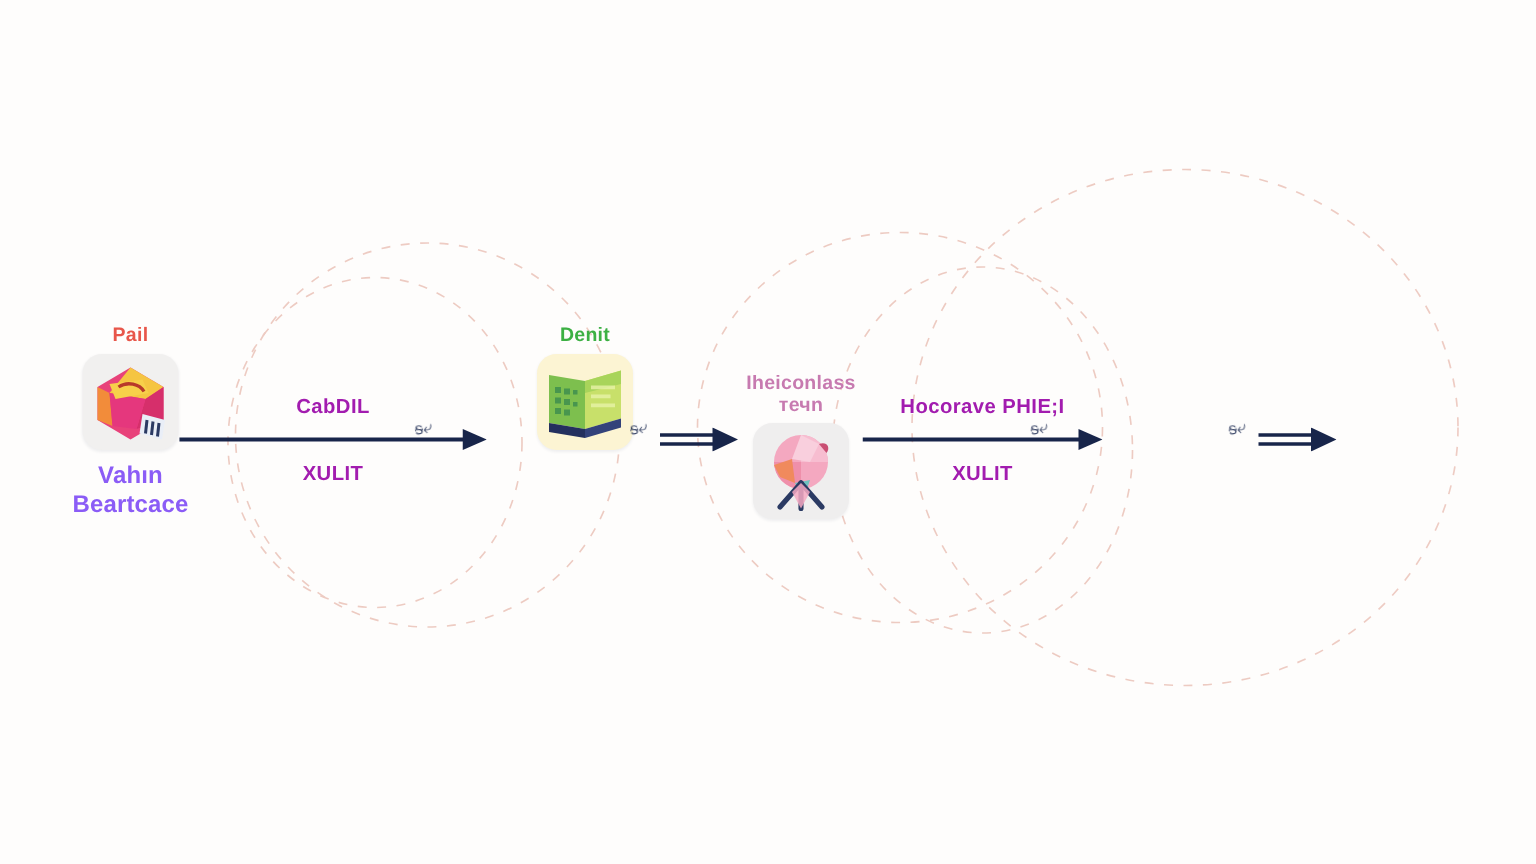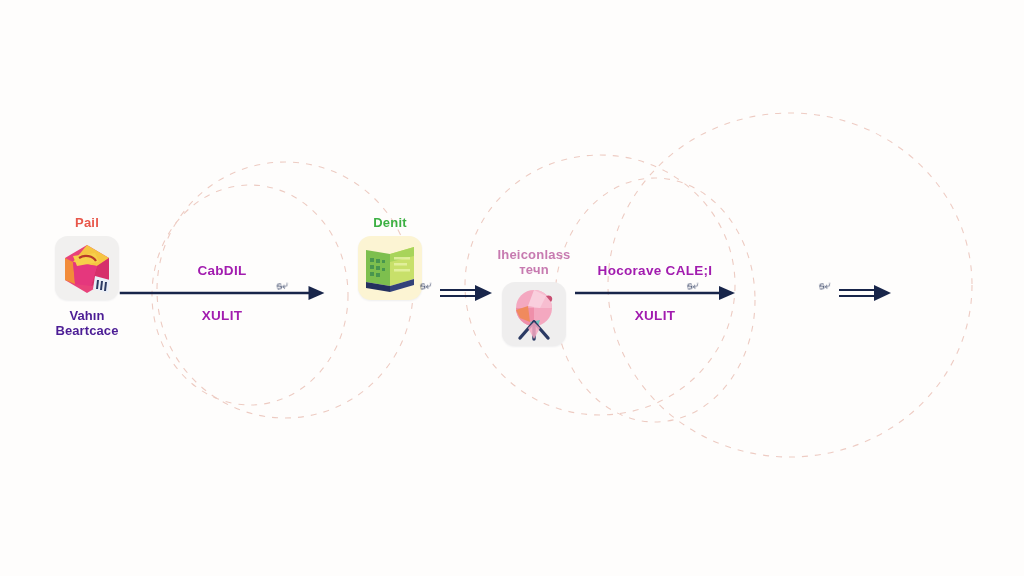--- a/index.html
+++ b/index.html
@@ -64,23 +64,23 @@
     margin: 0 auto;
     border-radius: 13px;
     position: relative;
     overflow: hidden;
     box-shadow: 0 1px 2px rgba(30,40,70,0.07);
   }
   .node-icon svg { display: block; }
 
   .node-label {
     margin-top: 8px;
-    font-size: 13px;
+    font-size: 16px;
     font-weight: bold;
-    color: #4c1d95;
+    color: #8b5cf6;
     line-height: 1.2;
     letter-spacing: 0.1px;
     white-space: pre-line;
     filter: blur(0.2px);
   }
 
   
   .edge {
     position: absolute;
     transform: translateX(-50%);
@@ -202,21 +202,21 @@
       <polygon points="189,1 205,8 189,15" fill="#18254a"></polygon>
     </svg><div class="edge-label above">CabDIL</div><div class="edge-label below">XULIT</div><span class="glyph-noise" style="left: 157px; top: -6px;">ᵴ⤶</span></div>
       <div class="edge" style="left: 463px; top: 285px; width: 58px; height: 16px;"><svg width="58" height="16" viewBox="0 0 58 16">
       <line x1="6" y1="5" x2="44" y2="5" stroke="#18254a" stroke-width="2.2"></line>
       <line x1="6" y1="11" x2="44" y2="11" stroke="#18254a" stroke-width="2.2"></line>
       <polygon points="41,0 58,8 41,16" fill="#18254a"></polygon>
     </svg><span class="glyph-noise" style="left: -14px; top: -6px;">ᵴ⤶</span></div>
       <div class="edge" style="left: 655px; top: 285px; width: 160px; height: 16px;"><svg width="160" height="16" viewBox="0 0 160 16">
       <line x1="0" y1="8" x2="146" y2="8" stroke="#18254a" stroke-width="2.6"></line>
       <polygon points="144,1 160,8 144,15" fill="#18254a"></polygon>
-    </svg><div class="edge-label above">Hocorave CALE;I</div><div class="edge-label below">XULIT</div><span class="glyph-noise" style="left: 112px; top: -6px;">ᵴ⤶</span></div>
+    </svg><div class="edge-label above">Hocorave PHIE;I</div><div class="edge-label below">XULIT</div><span class="glyph-noise" style="left: 112px; top: -6px;">ᵴ⤶</span></div>
       <div class="edge" style="left: 862px; top: 285px; width: 58px; height: 16px;"><svg width="58" height="16" viewBox="0 0 58 16">
       <line x1="6" y1="5" x2="44" y2="5" stroke="#18254a" stroke-width="2.2"></line>
       <line x1="6" y1="11" x2="44" y2="11" stroke="#18254a" stroke-width="2.2"></line>
       <polygon points="41,0 58,8 41,16" fill="#18254a"></polygon>
     </svg><span class="glyph-noise" style="left: -14px; top: -6px;">ᵴ⤶</span></div>
     </div>
 
 </div>
 
 </body></html>

